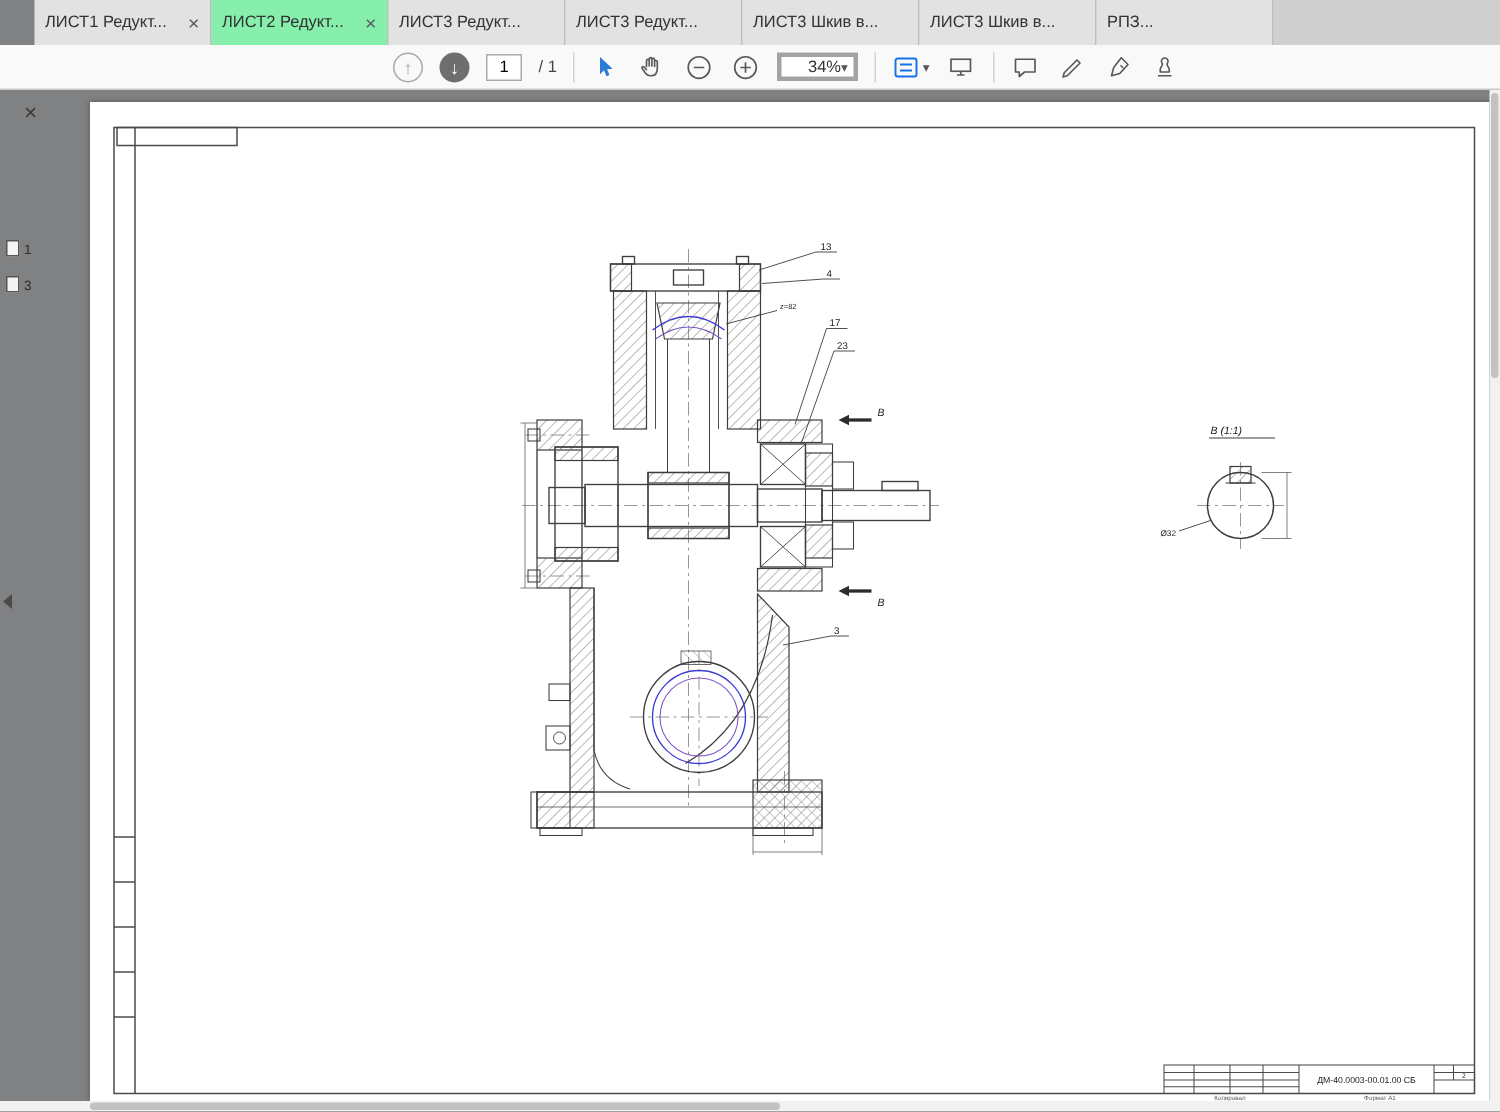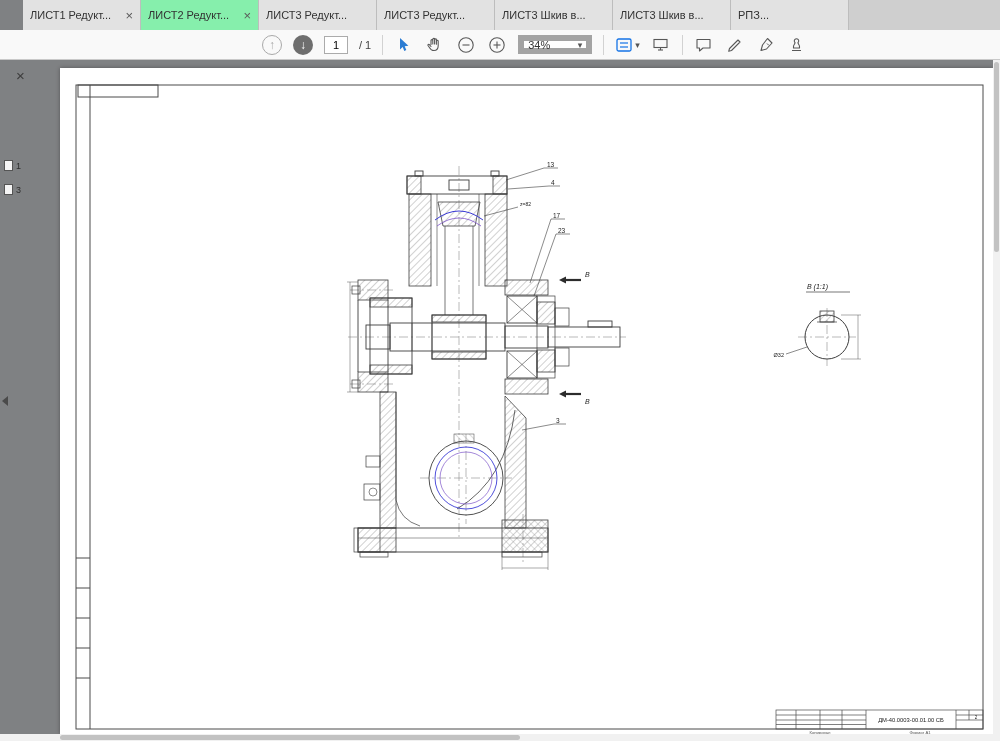--- a/index.html
+++ b/index.html
@@ -20,22 +20,22 @@
     display:flex; align-items:center; padding-left:262px; gap:11px; }
   .tb-circle { width:20px; height:20px; border-radius:50%; display:flex;
     align-items:center; justify-content:center; font-size:12px; }
   .tb-circle.prev { border:1px solid #a9a9a9; color:#a9a9a9; }
   .tb-circle.next { background:#6e6e6e; color:#fff; }
   .page-input { width:24px; height:18px; border:1px solid #ababab; background:#fff;
     font-size:11px; text-align:center; font-family:"Liberation Sans",sans-serif; }
   .page-total { font-size:11px; color:#444; }
   .tb-divider { width:1px; height:20px; background:#d2d2d2; }
   .tb-icon { width:20px; height:20px; display:flex; align-items:center; justify-content:center; }
-  .zoom-box { width:74px; height:19px; border:6px solid #a3a3a3; background:#fff;
-    display:flex; align-items:center; justify-content:space-between;
+  .zoom-box { width:54px; height:19px; border:3px solid #a3a3a3; background:#fff;
+    display:flex; align-items:center; justify-content:flex-end;
     padding:0 4px; font-size:11px; color:#333; }
   .caret { font-size:9px; color:#555; }
   .with-caret { display:flex; align-items:center; gap:2px; }
 
   
   .content { position:relative; height:681px; background:#7f8183; overflow:hidden; }
   .page { position:absolute; left:60px; top:8px; width:933px; height:666px;
     background:#ffffff; box-shadow:0 0 4px rgba(0,0,0,.35); }
   .page svg { position:absolute; inset:0; }
 

